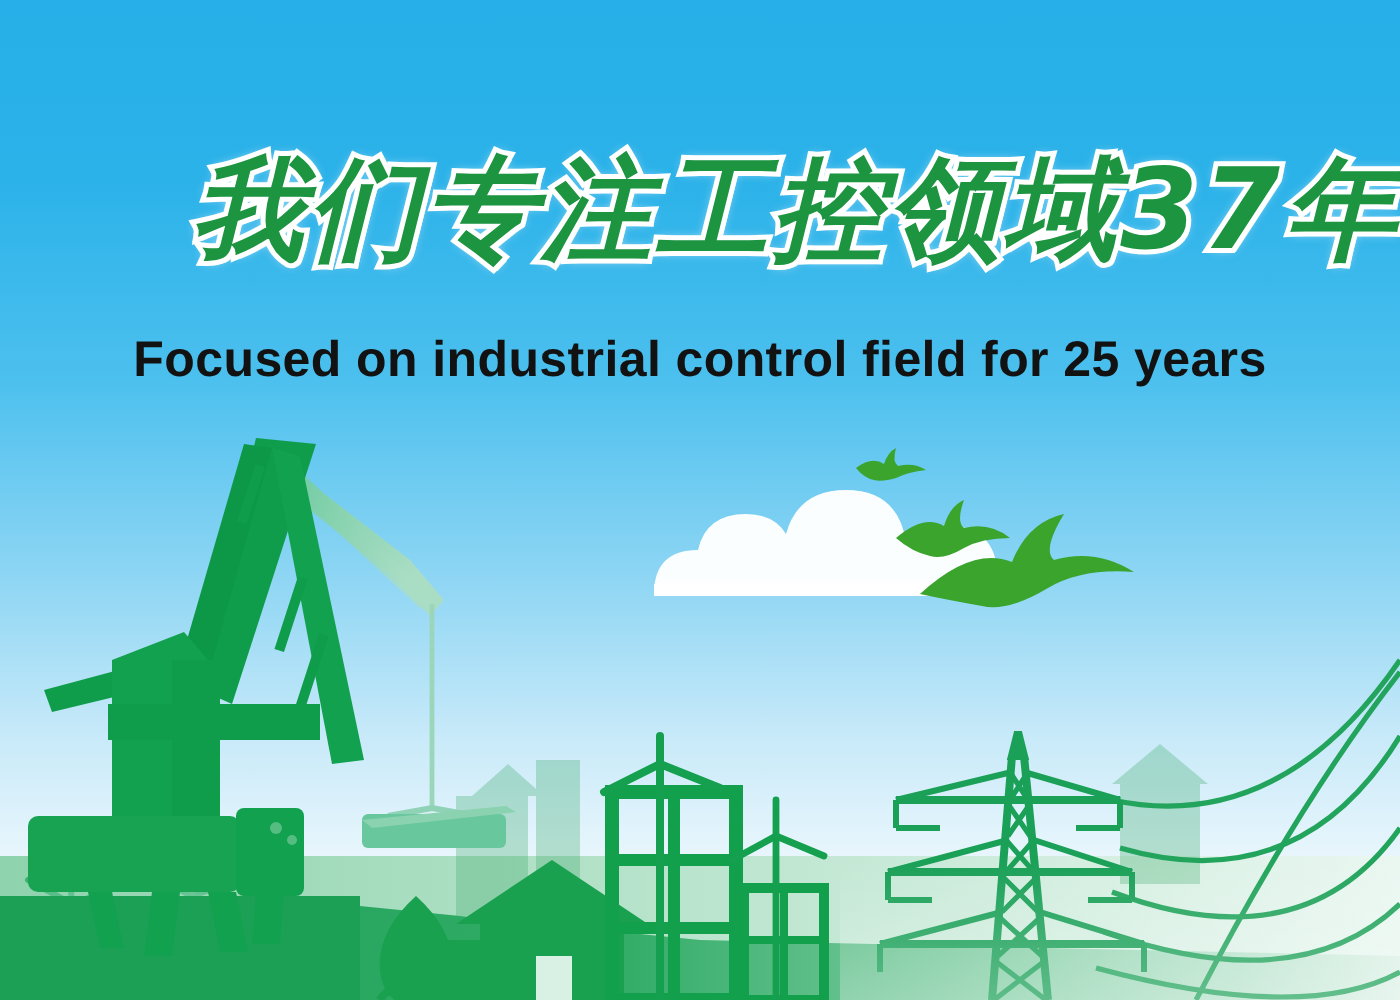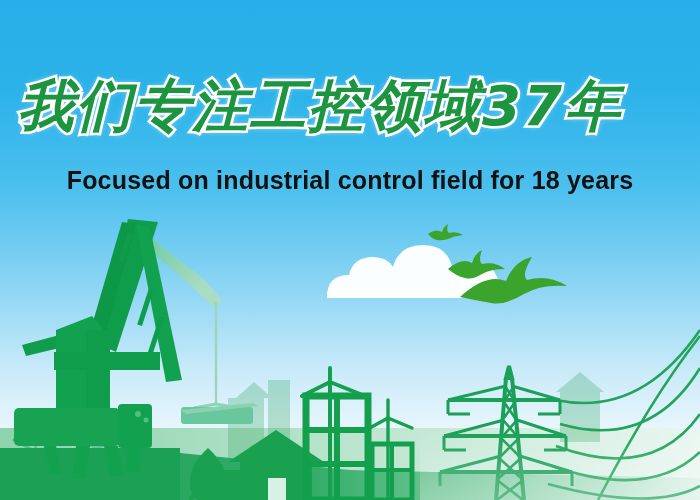--- a/index.html
+++ b/index.html
@@ -16,23 +16,23 @@
        #c9eaf9 74%,
        #e9f6fc 86%,
        #f6fbfe 94%,
        #fbfdff 100%);
   }
   #art{position:absolute;left:0;top:0;width:700px;height:500px;}
   .textlayer{position:absolute;left:0;top:0;width:700px;height:500px;pointer-events:none;}
 
   #title-cn{
     position:absolute;
-    left:18px;right:0;
+    left:0;right:0;
     top:78px;
-    text-align:left;
+    text-align:right;
     font-family:"DejaVu Sans","Liberation Sans",sans-serif;
     font-size:56px;
     font-weight:bold;
     font-style:italic;
     letter-spacing:2px;
     color:#1c9440;
     -webkit-text-stroke:5px #ffffff;
     paint-order:stroke fill;
     text-shadow:
        0 0 6px rgba(255,255,255,.9),
@@ -259,16 +259,16 @@
         <path d="M440 472 L501 456 M572 472 L520 456" stroke-width="3"></path>
         <path d="M440 472 L440 486 M572 472 L572 486" stroke-width="3"></path>
       </g>
     </g>
 
     <rect x="420" y="430" width="280" height="70" fill="url(#gHaze)" opacity=".35"></rect>
   </svg>
 
   <div class="textlayer">
     <div id="title-cn">我们专注工控领域37年</div>
-    <div id="subtitle-en">Focused on industrial control field for 18 years</div>
+    <div id="subtitle-en">Focused on industrial control field for 25 years</div>
   </div>
 
 </div>
 
 </body></html>

